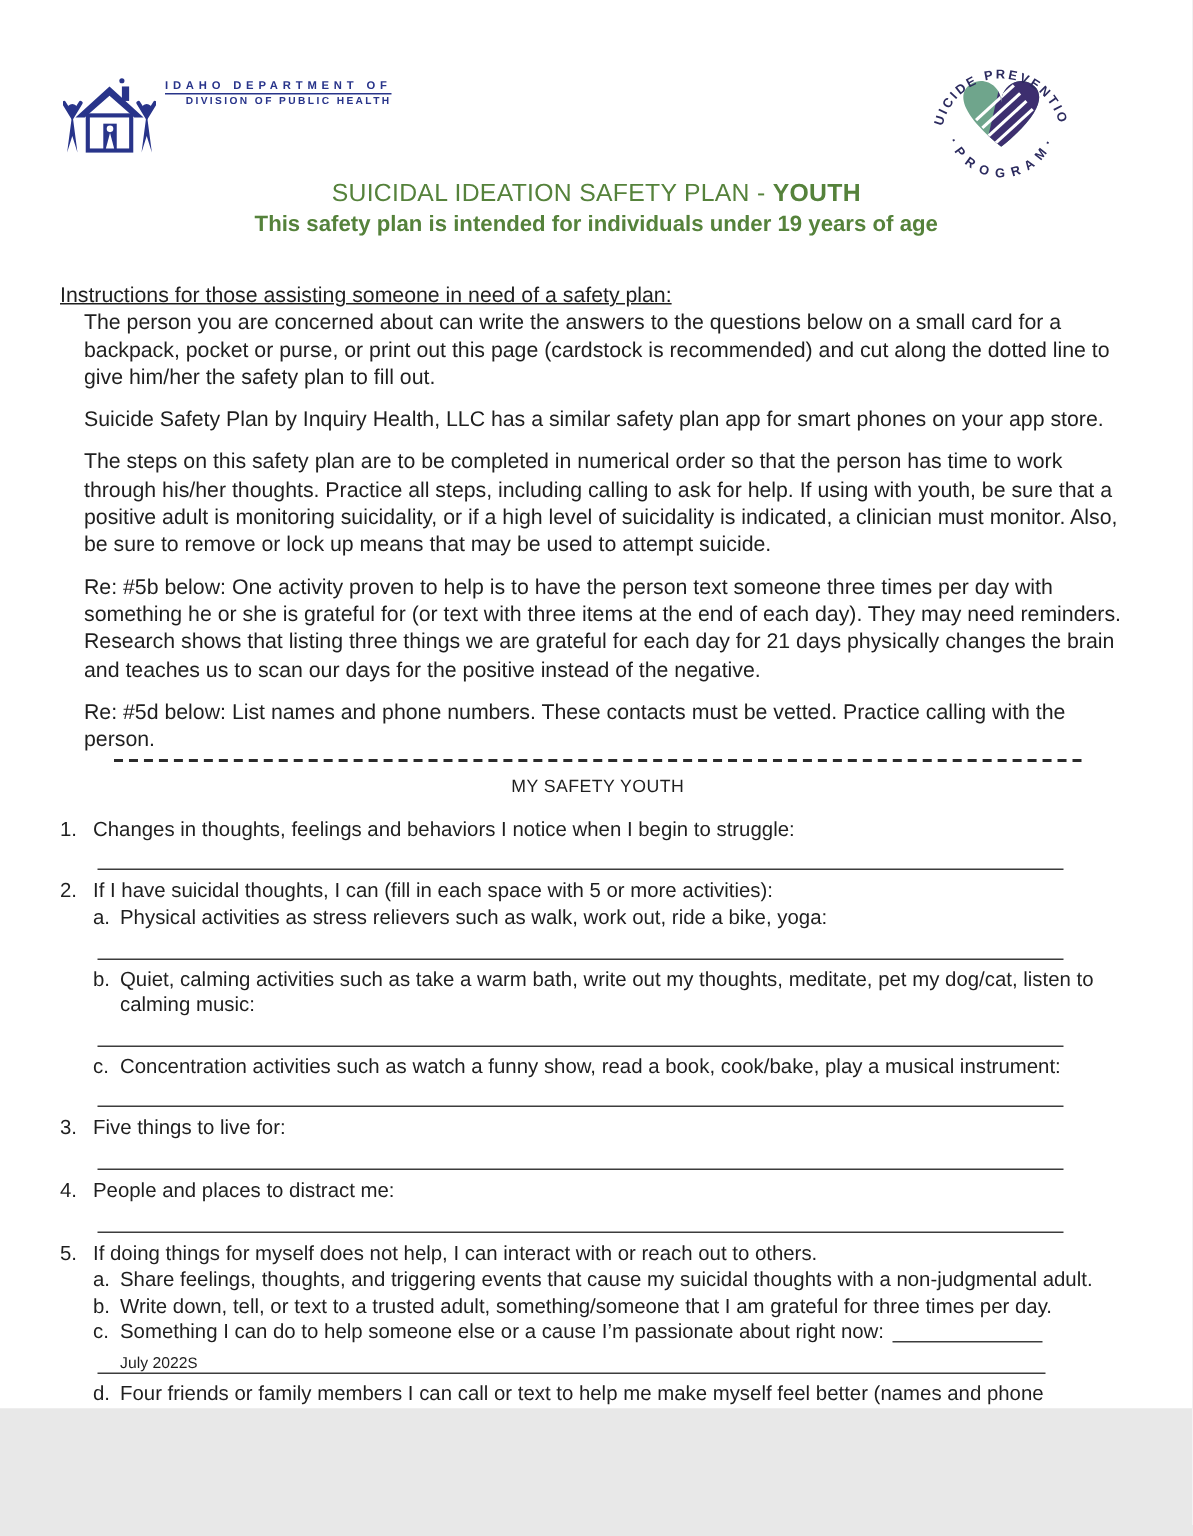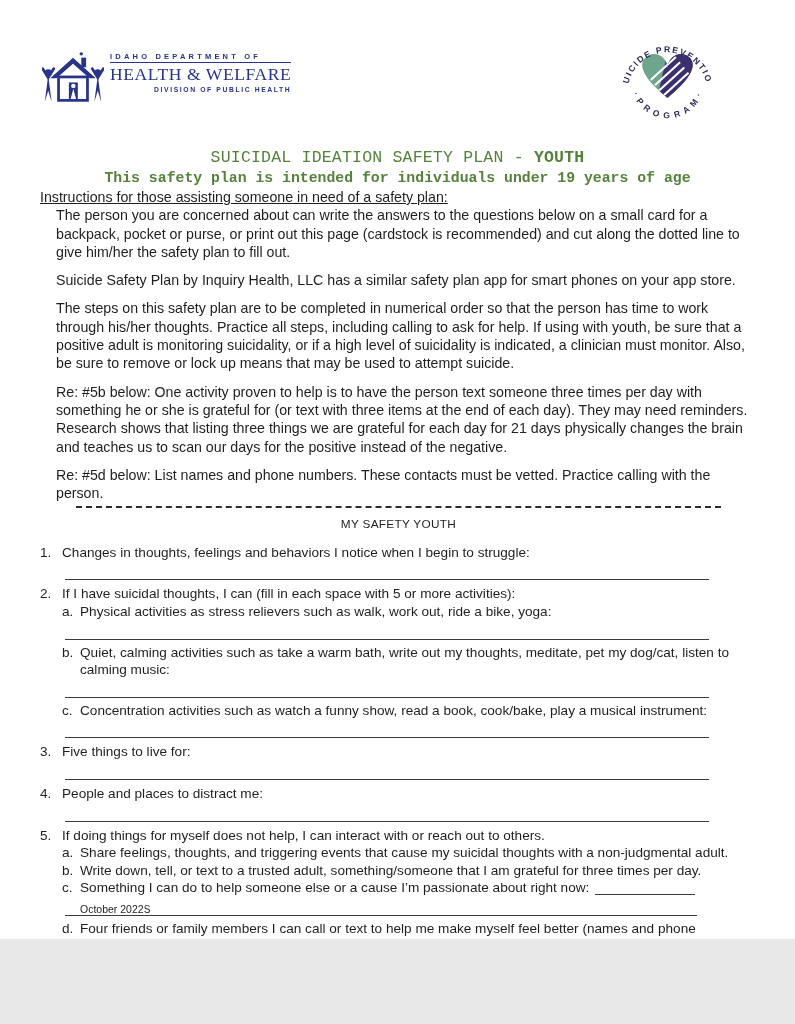--- a/index.html
+++ b/index.html
@@ -14,21 +14,21 @@
   }
   
   .header{position:absolute;top:24px;left:40px;right:40px;height:110px;}
   .idhw-logo{position:absolute;left:2px;top:28px;display:flex;align-items:flex-start;}
   .idhw-text{margin-left:6px;color:#28348A;}
   .idhw-line1{font-size:7.5px;font-weight:bold;letter-spacing:3.2px;border-bottom:1px solid #28348A;padding-bottom:1px;white-space:nowrap;}
   .idhw-line2{font-family:"Liberation Serif", serif;font-size:17.5px;letter-spacing:0.6px;margin-top:1px;white-space:nowrap;}
   .idhw-line3{font-size:6.8px;font-weight:bold;letter-spacing:1.6px;text-align:right;margin-top:1px;white-space:nowrap;}
   .spp-logo{position:absolute;right:35px;top:0px;width:105px;height:110px;}
   
-  .title-block{position:absolute;top:148px;left:0;width:100%;text-align:center;color:#55823B;font-family:Liberation Mono, monospace;}
+  .title-block{position:absolute;top:120px;left:0;width:100%;text-align:center;color:#55823B;}
   .title-main{font-size:16.5px;letter-spacing:0.2px;}
   .title-main b{font-weight:bold;}
   .title-sub{font-size:14.8px;font-weight:bold;margin-top:3px;}
   
   .body-copy{position:absolute;top:188px;left:40px;right:38px;font-size:14.2px;line-height:18.3px;}
   .instr-heading{text-decoration:underline;margin-bottom:0px;}
   .body-copy p{margin:0 0 10px 16px;}
   
   .dotted{border:none;border-top:2px dashed #2b2b2b;margin:4px 36px 0 36px;}
   .plan-heading{text-align:center;font-size:11.8px;letter-spacing:0.3px;margin:7px 0 10px 0;}
@@ -77,21 +77,20 @@
             <circle cx="81" cy="30" r="5"></circle>
             <path d="M81,34 L76,72 L81,56 L86,72 Z"></path>
             <path d="M73,24 L81,37 L89,24" fill="none" stroke="#28348A" stroke-width="4" stroke-linecap="round"></path>
 
             <circle cx="57" cy="2.5" r="2.5"></circle>
           </g>
         </svg>
       </span>
       <span class="idhw-text">
         <div class="idhw-line1">IDAHO DEPARTMENT OF</div>
-        <div class="idhw-line2">HEALTH &amp; WELFARE</div>
         <div class="idhw-line3">DIVISION OF PUBLIC HEALTH</div>
       </span>
     </div>
 
     <div class="spp-logo">
       <svg width="105" height="110" viewBox="0 0 100 104">
         <defs>
           <path id="arcTop" d="M 13,56 A 38,38 0 0 1 87,56" fill="none"></path>
           <path id="arcBot" d="M 17,66 A 35,35 0 0 0 83,66" fill="none"></path>
           <clipPath id="heartClip">
@@ -218,17 +217,17 @@
         <div class="dline-row">
           <span class="dline-num">4)</span>
           <span class="dline"></span>
         </div>
       </div>
 
     </div>
   </div>
 
   <div class="footer">
-    <span class="footer-left">October 2022</span>
+    <span class="footer-left">July 2022</span>
     <span class="footer-right">S</span>
   </div>
 
 </div>
 
 </body></html>

